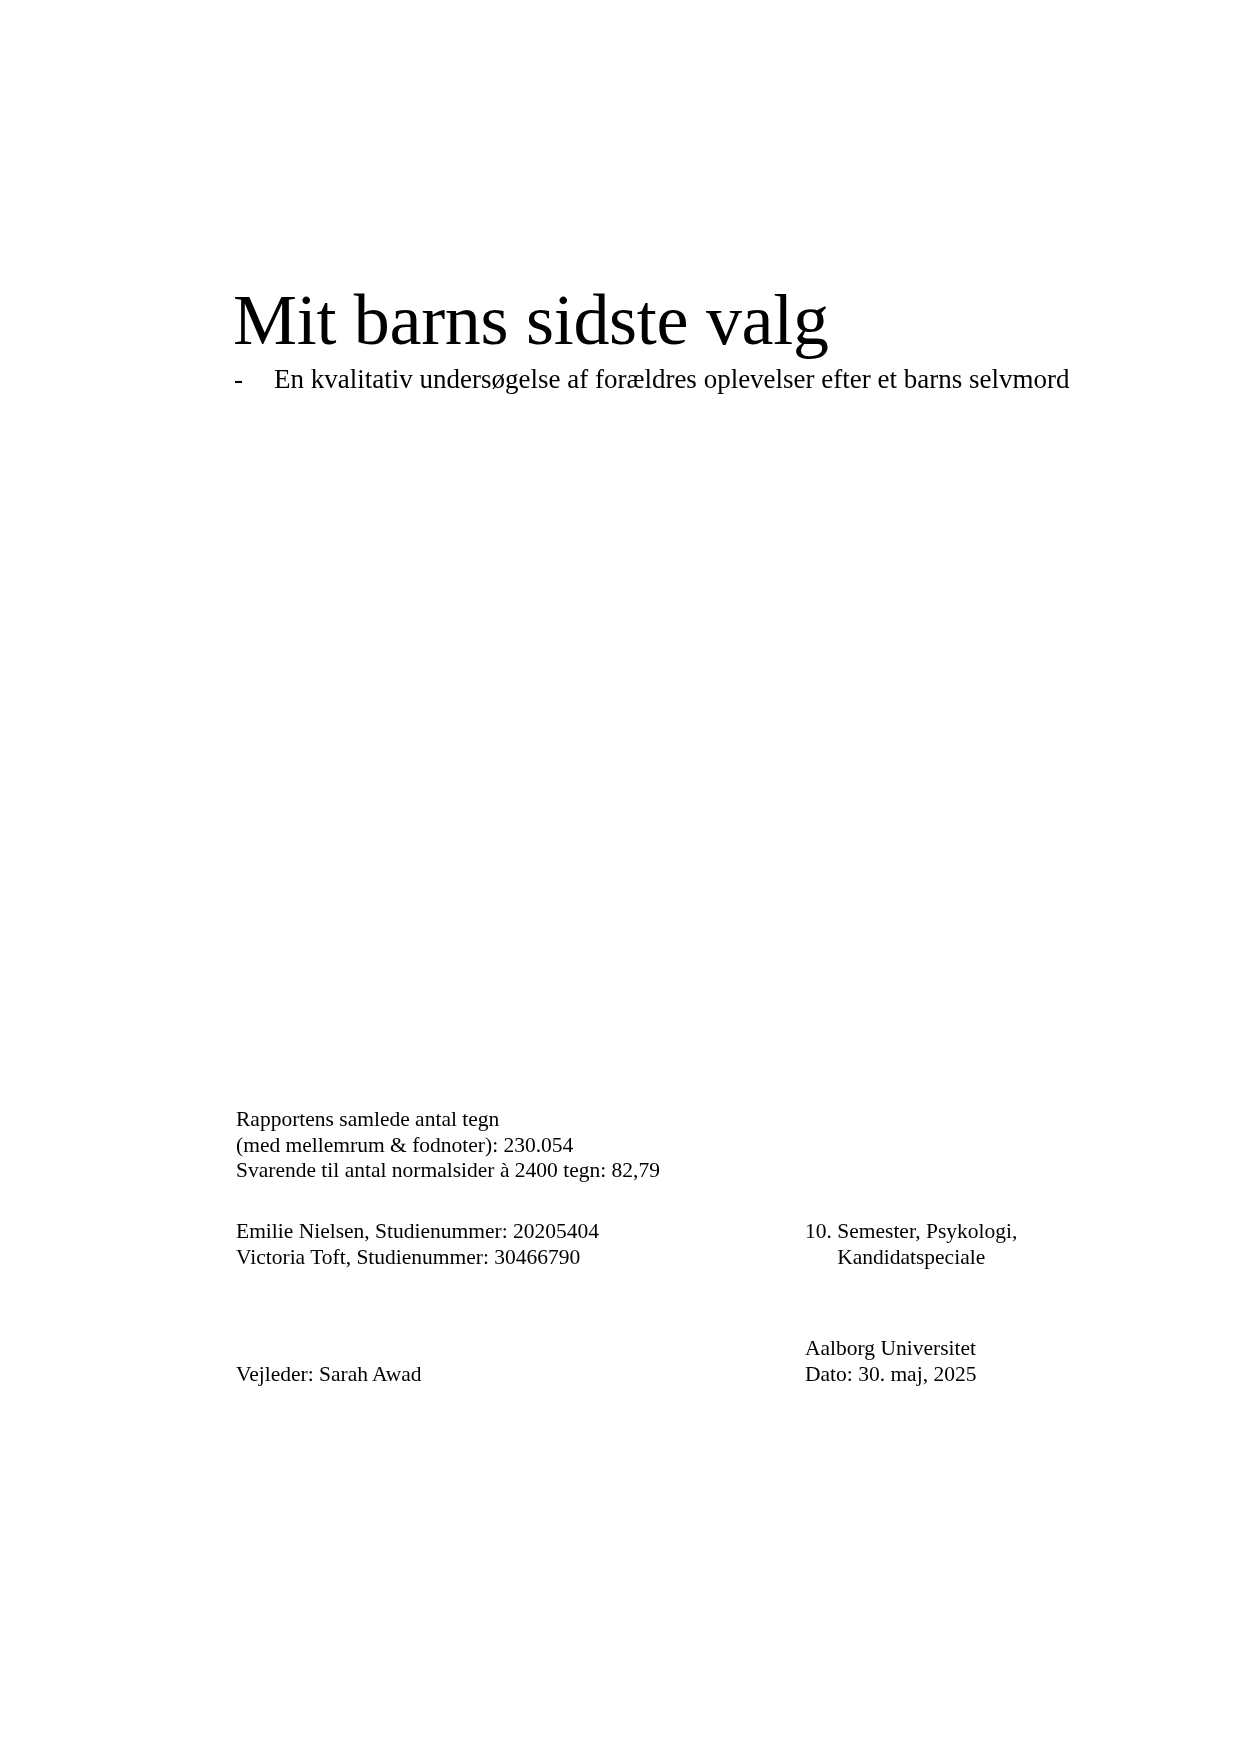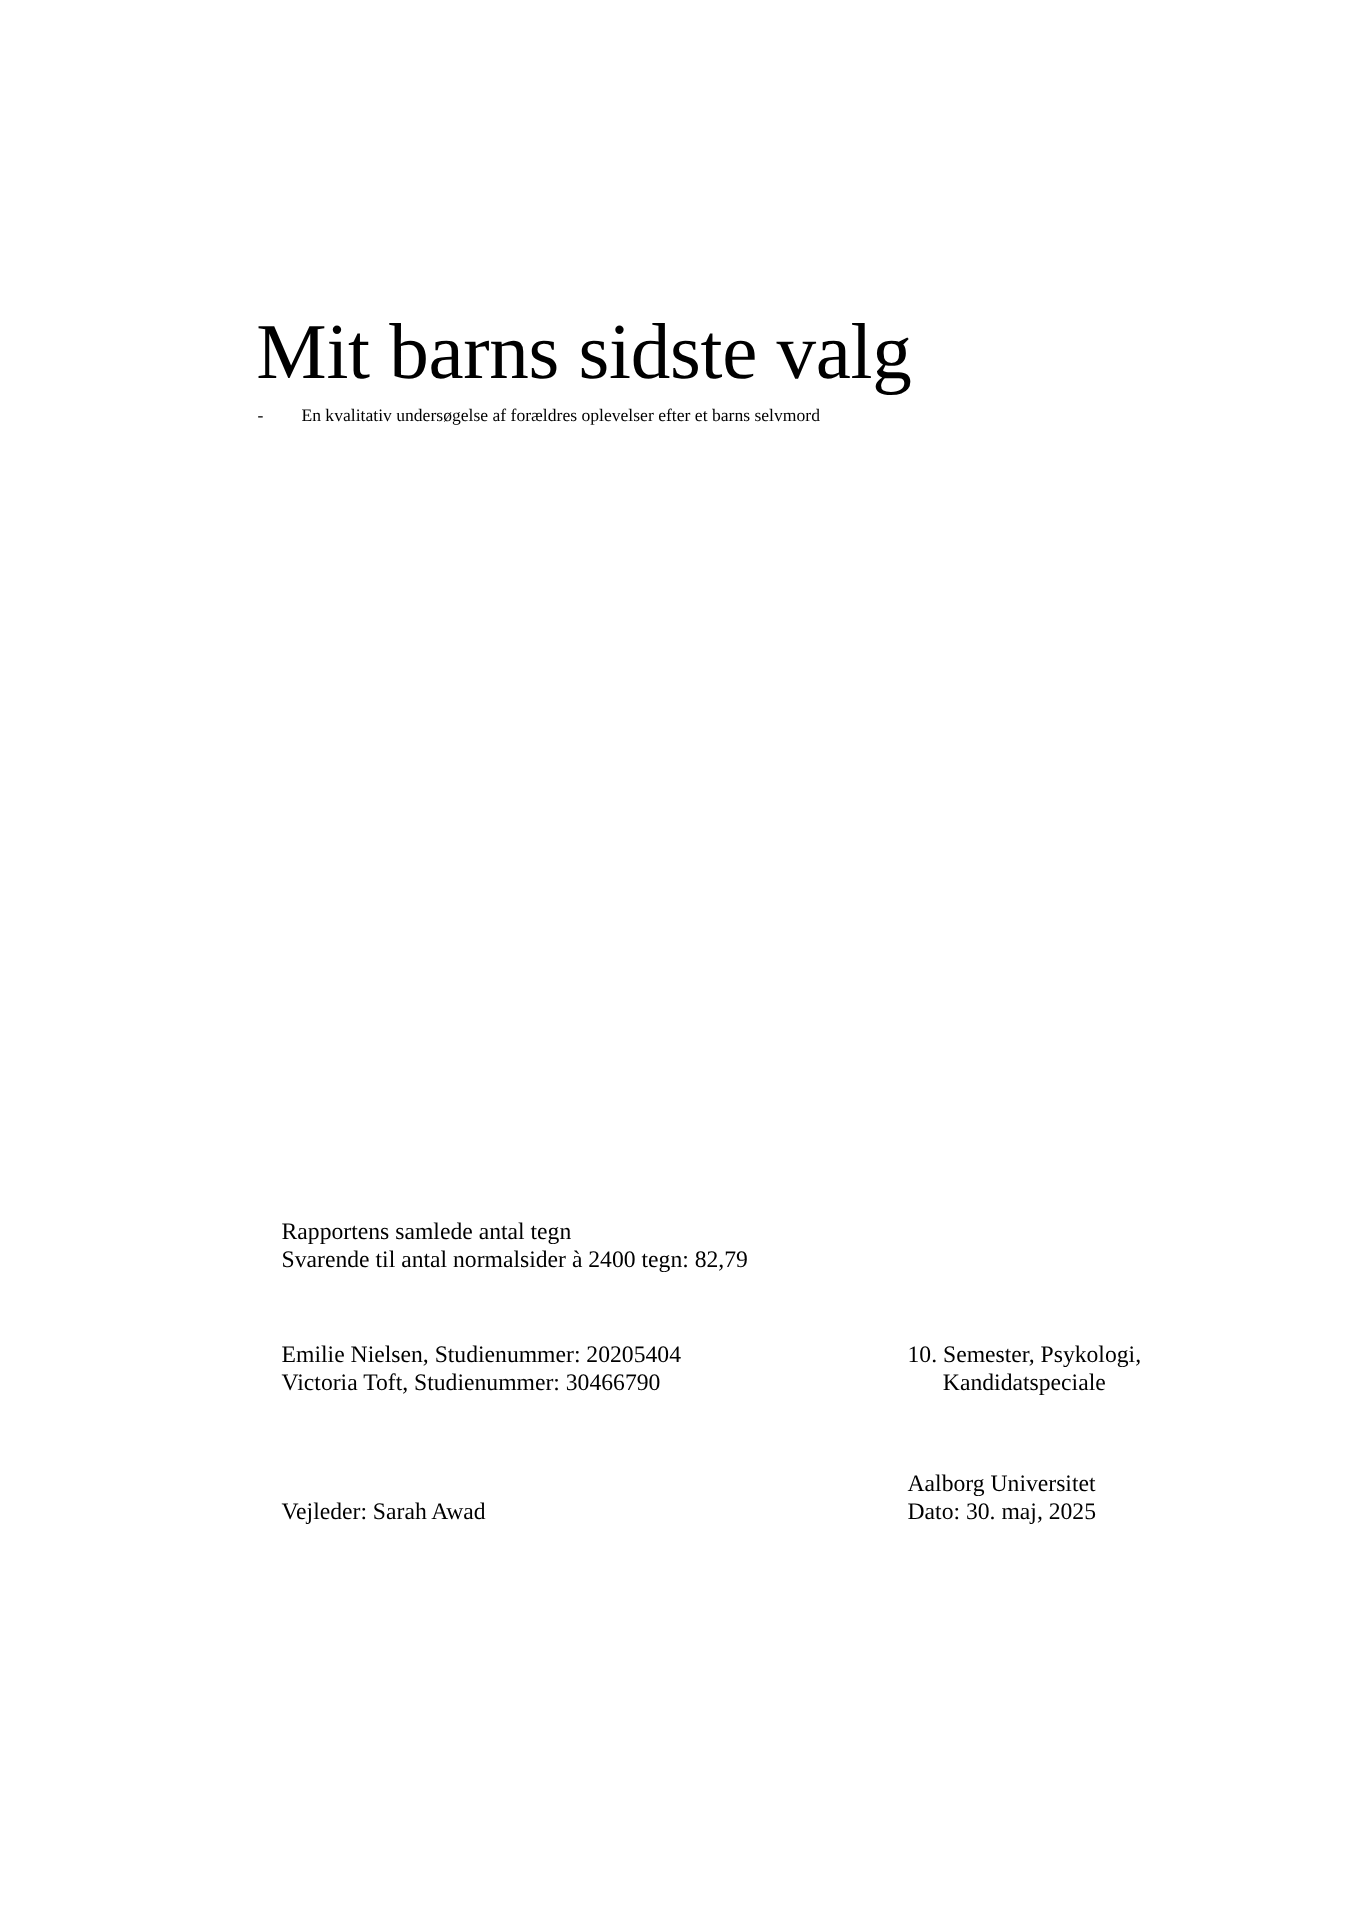--- a/index.html
+++ b/index.html
@@ -7,42 +7,43 @@
       width: 1241px; height: 1754px; position: relative; overflow: hidden;
       font-family: "Liberation Serif", "DejaVu Serif", serif; color: #000;
     }
     .title {
       position: absolute; left: 233px; top: 236px;
       font-size: 72px; font-weight: normal;
       line-height: 1; white-space: nowrap; letter-spacing: -0.3px;
     }
     .subtitle {
       position: absolute; left: 234px; top: 363px;
-      font-size: 16px; line-height: 32px; white-space: nowrap;
+      font-size: 27px; line-height: 32px; white-space: nowrap;
     }
     .subtitle .dash { display: inline-block; width: 40px; }
     .block { position: absolute; font-size: 21.5px; line-height: 25.5px; white-space: nowrap; }
-    .block div { height: 25.5px; margin-left: 20px; }
+    .block div { height: 25.5px; }
     .charcount { left: 236px; top: 1107px; }
     .authors   { left: 236px; top: 1219px; }
     .program   { left: 805px; top: 1219px; text-align: center; }
     .supervisor{ left: 236px; top: 1362px; }
     .university{ left: 805px; top: 1336px; }
   </style>
 </head>
 <body>
 
 <h1 class="title">Mit barns sidste valg</h1>
 
 <div class="subtitle">
   <span class="dash">-</span><span>En kvalitativ undersøgelse af forældres oplevelser efter et barns selvmord</span>
 </div>
 
 <div class="block charcount">
   <div>Rapportens samlede antal tegn</div>
+  <div>(med mellemrum &amp; fodnoter): 230.054</div>
   <div>Svarende til antal normalsider à 2400 tegn: 82,79</div>
 </div>
 
 <div class="block authors">
   <div>Emilie Nielsen, Studienummer: 20205404</div>
   <div>Victoria Toft, Studienummer: 30466790</div>
 </div>
 
 <div class="block program">
   <div>10. Semester, Psykologi,</div>

